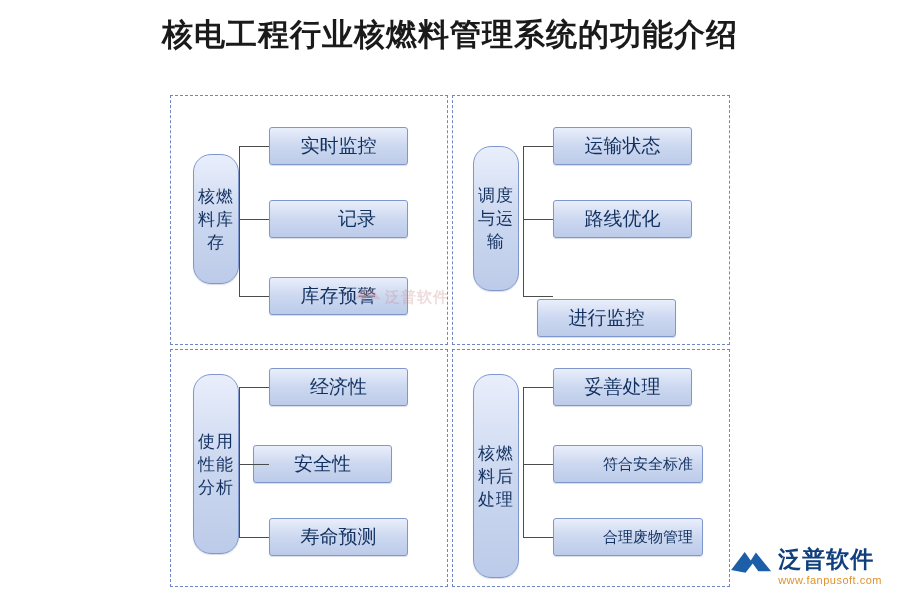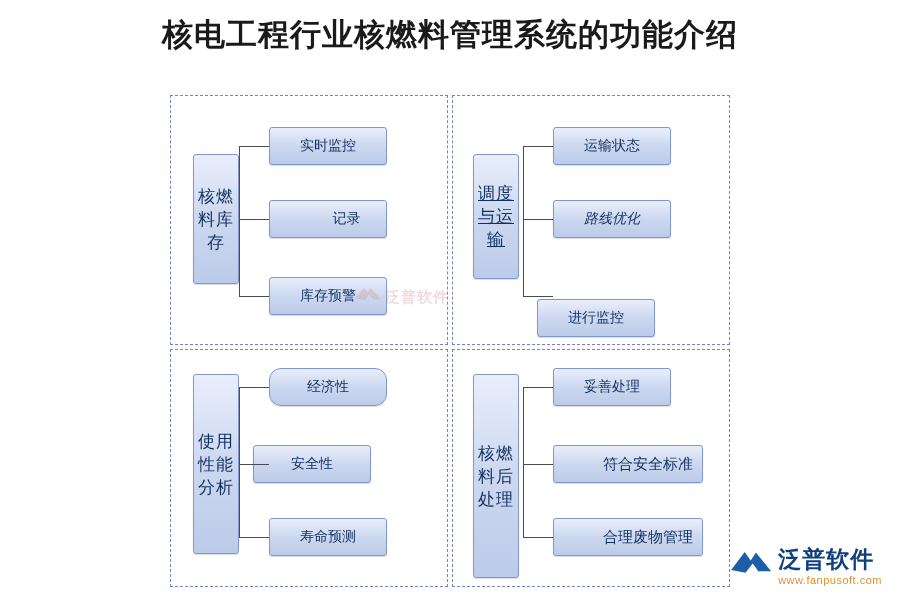--- a/index.html
+++ b/index.html
@@ -58,25 +58,26 @@
     box-shadow: 0 1px 1px rgba(40,60,110,0.18);
   }
   .root-node {
     width: 46px;
     font-size: 17px;
     line-height: 23px;
     letter-spacing: 1px;
     padding: 6px 0;
     writing-mode: horizontal-tb;
     word-break: break-all;
+    border-radius: 18px;
   }
   .leaf-node {
-    width: 118px;
+    width: 139px;
     height: 38px;
-    font-size: 14px;
+    font-size: 19px;
   }
   .leaf-wide {
     width: 150px;
     height: 38px;
     font-size: 15px;
     padding-left: 40px;
   }
   .connector {
     position: absolute;
     background: #4c4c4c;
@@ -160,36 +161,36 @@
     <div class="node leaf-node" style="left:98px; top:104px;padding-left:37px;">记录</div>
     <div class="node leaf-node" style="left:98px; top:181px;">库存预警</div>
 
     <div class="connector" style="left:68px; top:50px; width:30px;"></div>
     <div class="connector" style="left:68px; top:123px; width:30px;"></div>
     <div class="connector" style="left:68px; top:200px; width:30px;"></div>
     <div class="connector-v" style="left:68px; top:50px; height:150px;"></div>
   </div>
 
   <div class="quadrant q-tr">
-    <div class="node root-node" style="left:20px; top:58px; height:125px;text-decoration:underline;">调度与运输</div>
+    <div class="node root-node" style="left:20px; top:50px; height:145px;">调度与运输</div>
 
     <div class="node leaf-node" style="left:100px; top:31px;">运输状态</div>
-    <div class="node leaf-node" style="left:100px; top:104px;font-style:italic;">路线优化</div>
+    <div class="node leaf-node" style="left:100px; top:104px;">路线优化</div>
     <div class="node leaf-node" style="left:84px; top:181px;margin-top:22px;">进行监控</div>
 
     <div class="connector" style="left:70px; top:50px; width:30px;"></div>
     <div class="connector" style="left:70px; top:123px; width:30px;"></div>
     <div class="connector" style="left:70px; top:200px; width:30px;"></div>
     <div class="connector-v" style="left:70px; top:50px; height:150px;"></div>
   </div>
 
   <div class="quadrant q-bl">
     <div class="node root-node" style="left:22px; top:24px; height:180px;">使用性能分析</div>
 
-    <div class="node leaf-node" style="left:98px; top:18px;border-radius:12px;">经济性</div>
+    <div class="node leaf-node" style="left:98px; top:18px;">经济性</div>
     <div class="node leaf-node" style="left:82px; top:95px;">安全性</div>
     <div class="node leaf-node" style="left:98px; top:168px;">寿命预测</div>
 
     <div class="connector" style="left:68px; top:37px; width:30px;"></div>
     <div class="connector" style="left:68px; top:114px; width:30px;"></div>
     <div class="connector" style="left:68px; top:187px; width:30px;"></div>
     <div class="connector-v" style="left:68px; top:37px; height:150px;"></div>
   </div>
 
   <div class="quadrant q-br">

